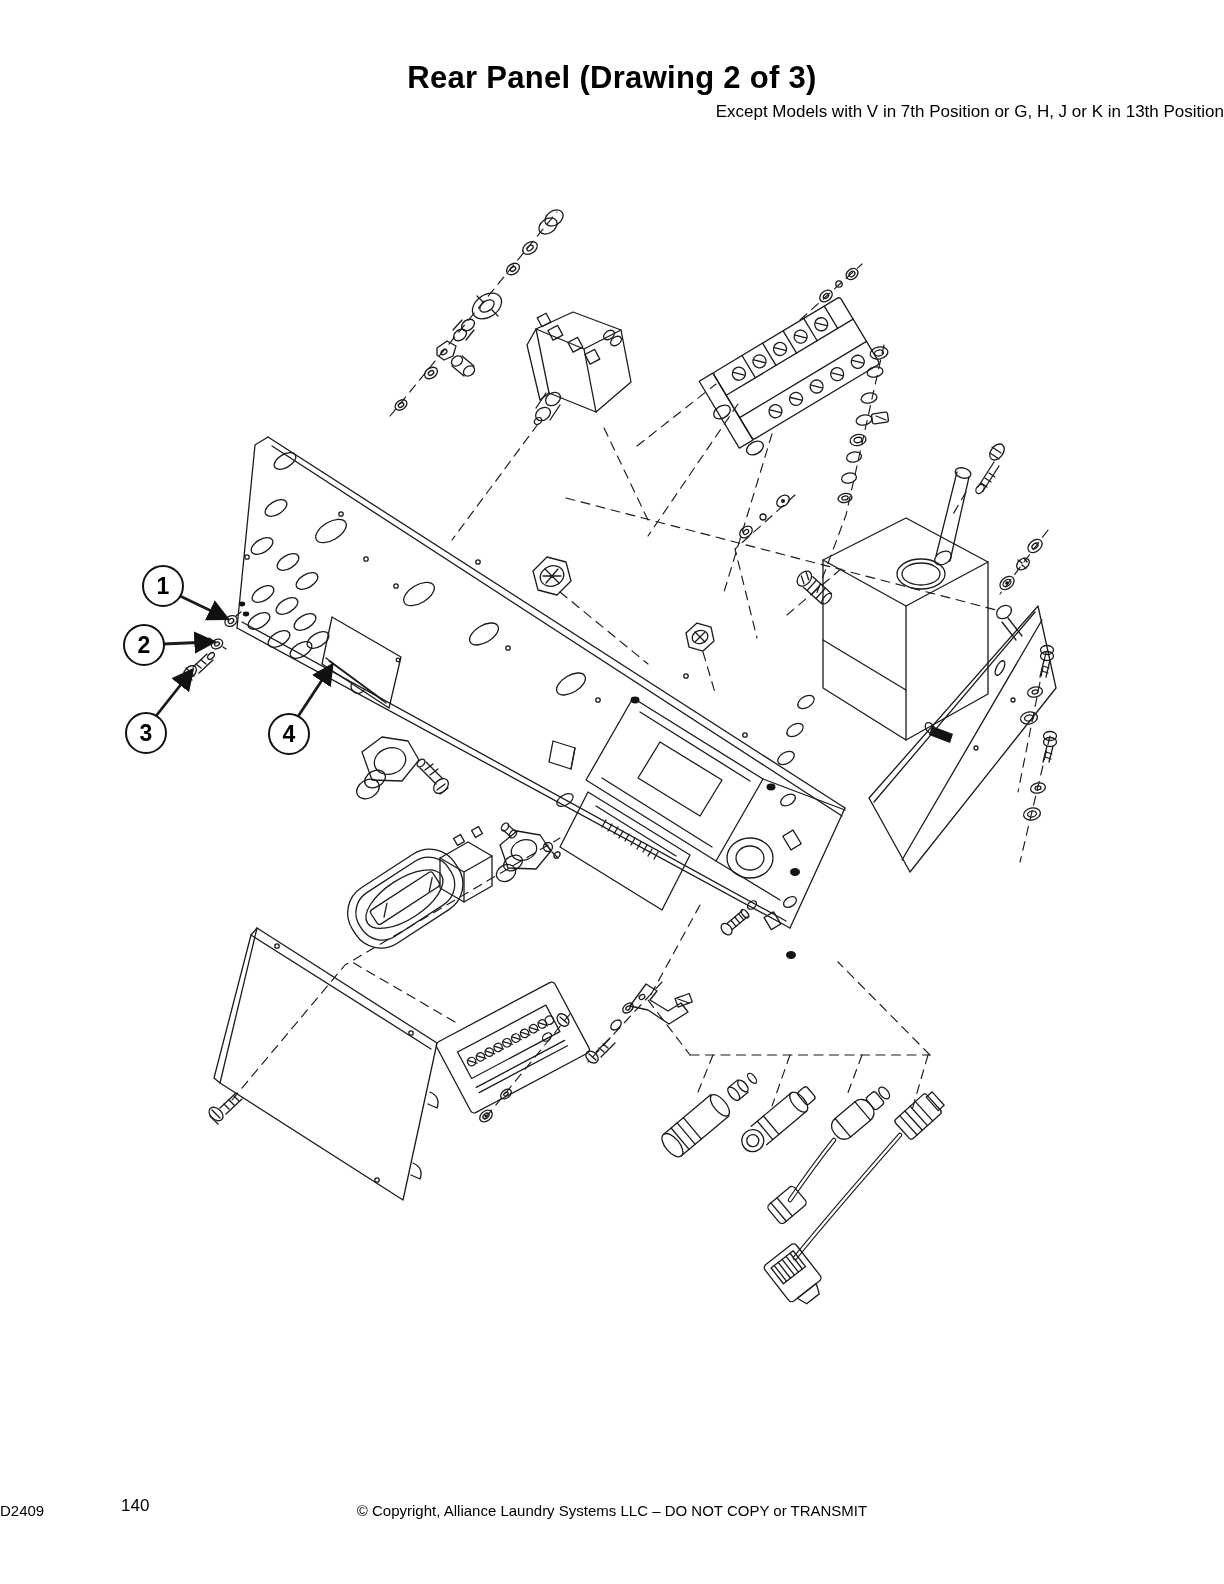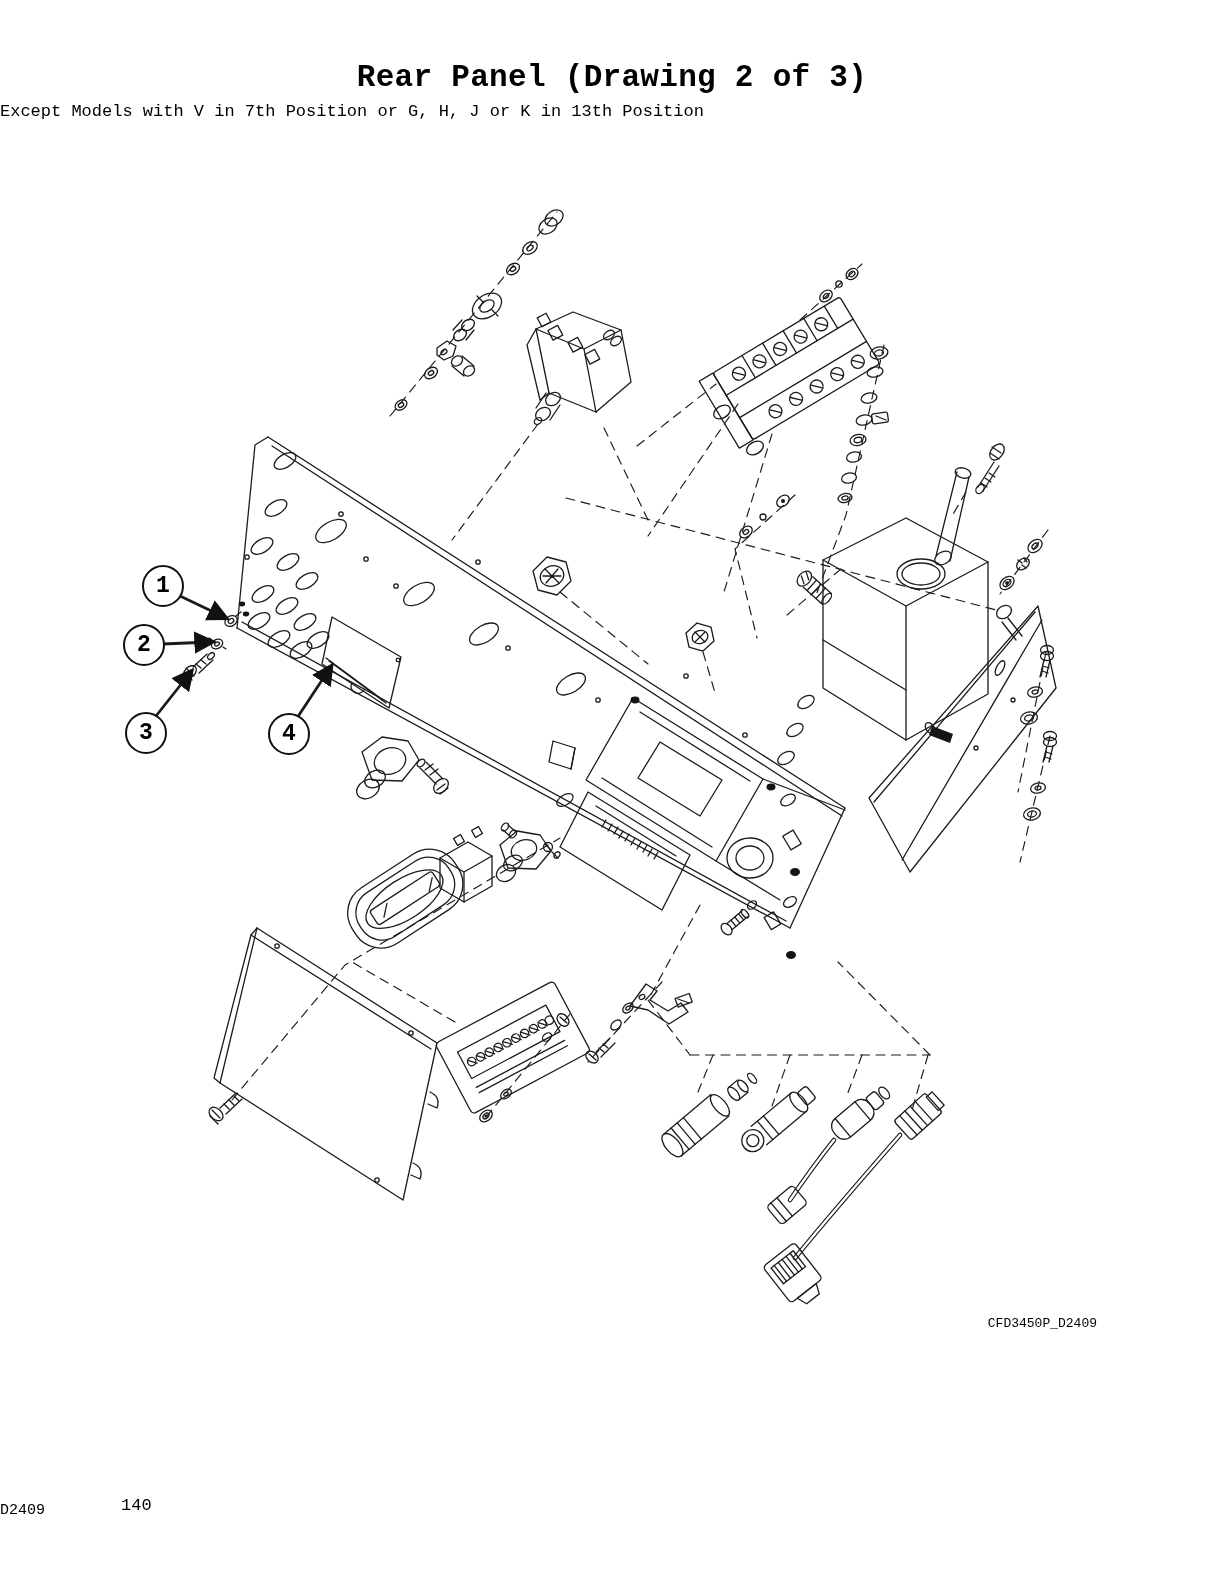--- a/index.html
+++ b/index.html
@@ -1,20 +1,20 @@
 <!DOCTYPE html>
 <html><head>
 <meta charset="utf-8">
 <style>
   html,body{margin:0;padding:0;background:#fff;}
   .page{position:relative;width:1224px;height:1584px;background:#fff;overflow:hidden;
-        font-family:Liberation Mono, monospace;color:#000;}
+        font-family:Liberation Sans, sans-serif;color:#000;}
   .title{position:absolute;top:60px;left:0;width:100%;text-align:center;
          font-size:31px;font-weight:bold;letter-spacing:.3px;}
-  .subtitle{position:absolute;top:102px;left:0;width:100%;text-align:left;font-size:17px;}
+  .subtitle{position:absolute;top:102px;left:0;width:100%;text-align:right;font-size:17px;}
   .drawing-code{position:absolute;top:1316px;left:0;width:1097px;text-align:right;font-size:13px;}
   .footer-page-number{position:absolute;top:1496px;left:121px;font-size:17px;}
   .footer-copyright{position:absolute;top:1502px;left:0;width:100%;text-align:center;font-size:15px;}
   .footer-doc-code{position:absolute;top:1502px;left:0;width:1106px;font-size:15px;}
   .callout{position:absolute;width:38px;height:38px;border:2.8px solid #111;border-radius:50%;
            background:#fff;display:flex;align-items:center;justify-content:center;
            font-size:23px;font-weight:bold;z-index:3;}
   svg.diagram{position:absolute;left:0;top:0;z-index:1;}
   svg.diagram *{fill:none;stroke:#1b1b1b;stroke-width:1.3;stroke-linecap:round;stroke-linejoin:round;}
   svg.diagram .d{stroke-dasharray:9 6.5;stroke-width:1.15;}
@@ -513,18 +513,18 @@
   <div class="callout" style="left:123px;top:624px;">
     <span>2</span>
   </div>
   <div class="callout" style="left:125px;top:712px;">
     <span>3</span>
   </div>
   <div class="callout" style="left:268px;top:713px;">
     <span>4</span>
   </div>
 
-  <div class="drawing-code">CFD3450P_D2409</div>
 
   <div class="footer-page-number">140</div>
+  <div class="footer-copyright">© Copyright, Alliance Laundry Systems LLC – DO NOT COPY or TRANSMIT</div>
   <div class="footer-doc-code">D2409</div>
 
 </div>
 
 </body></html>

